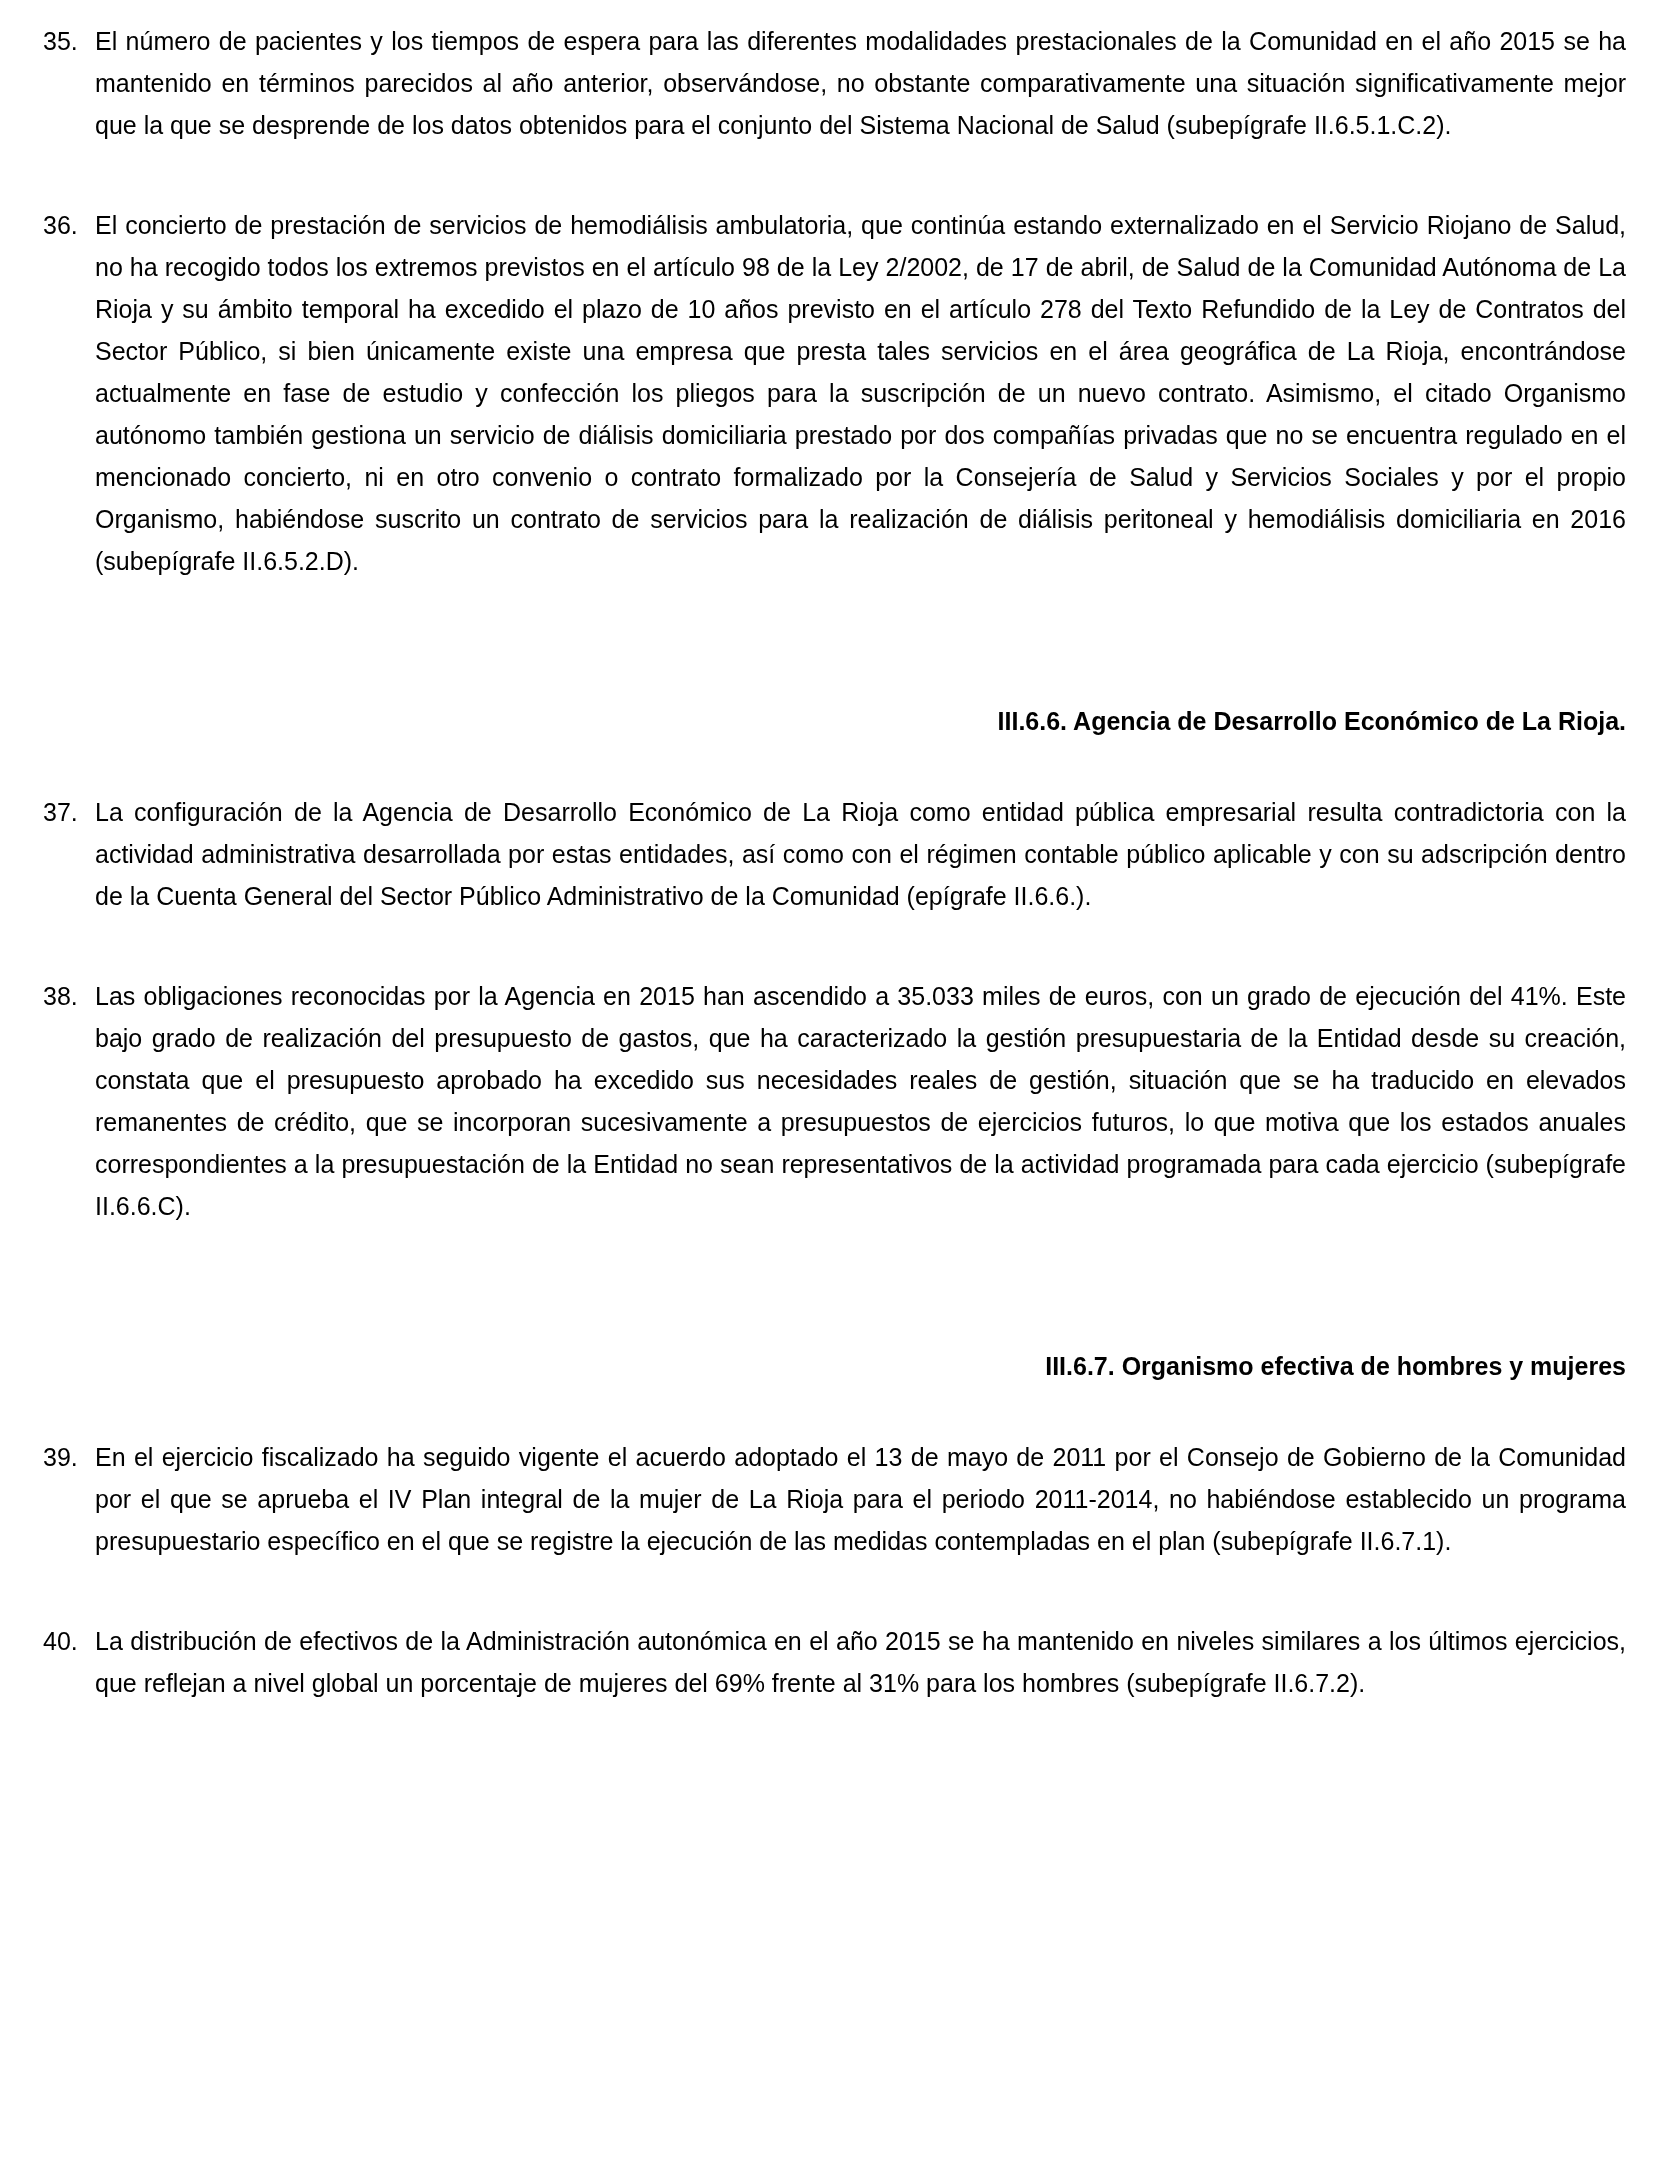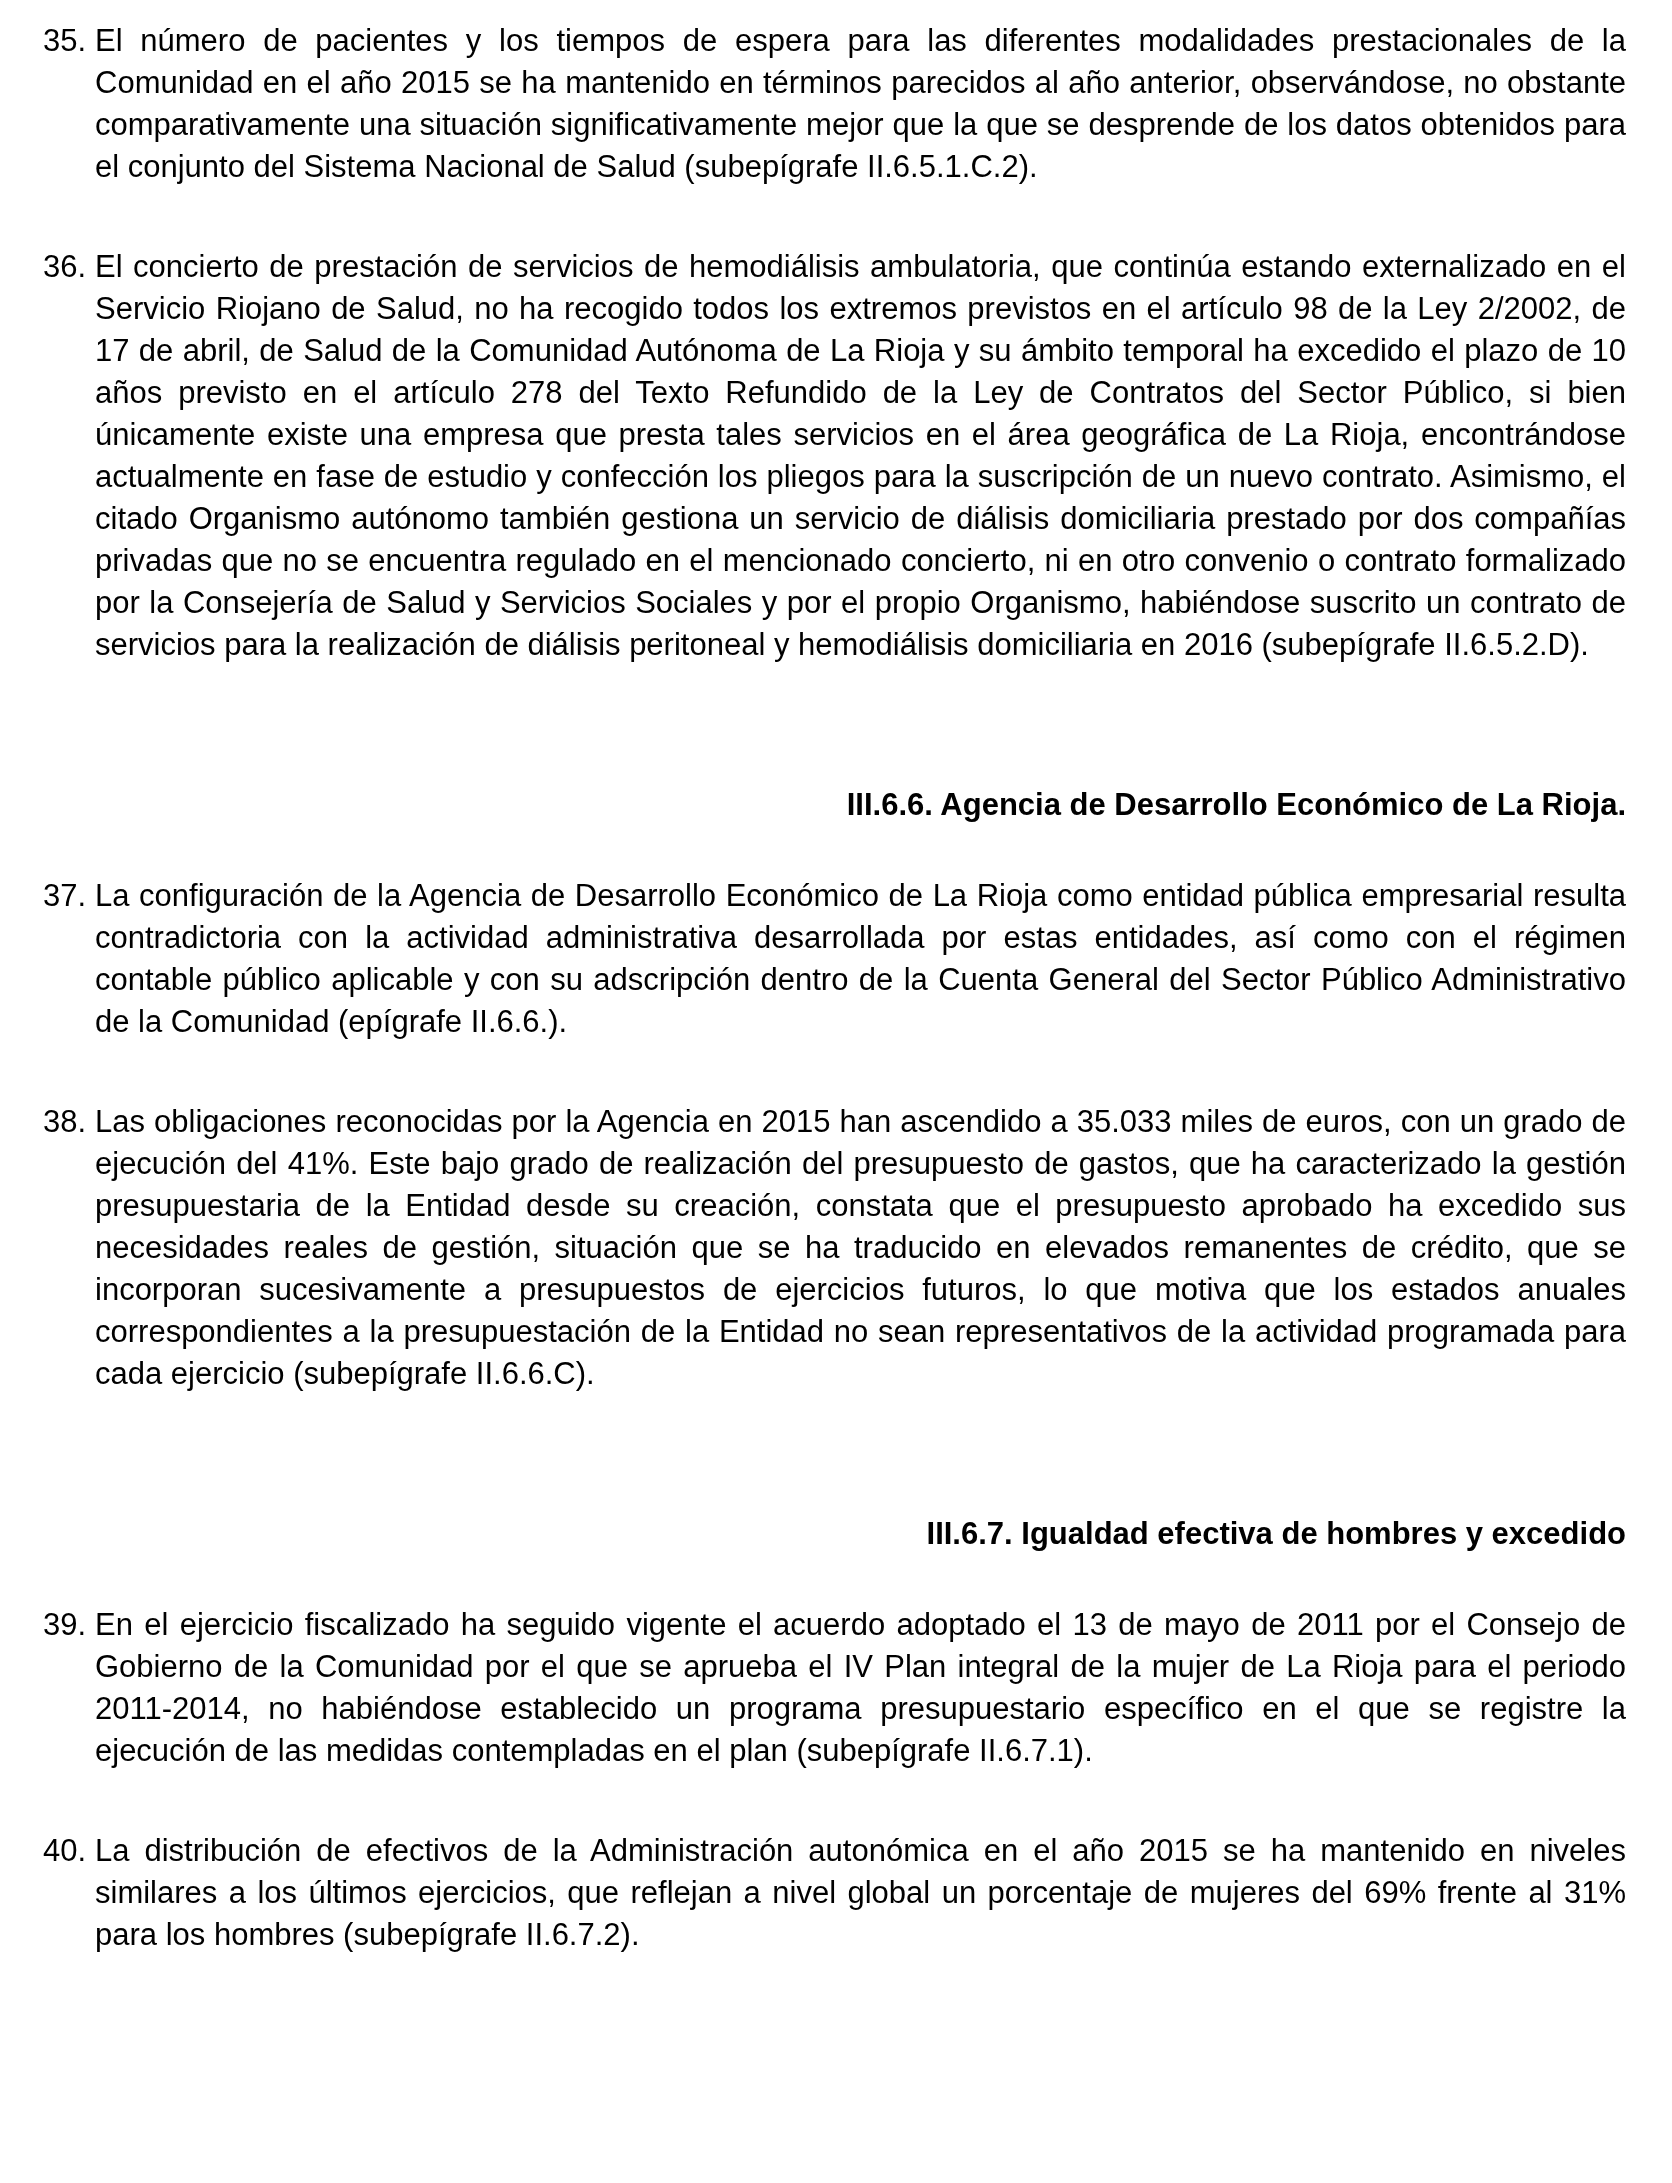--- a/index.html
+++ b/index.html
@@ -8,21 +8,21 @@
     background: #ffffff;
   }
   .page {
     position: relative;
     width: 1672px;
     height: 2183px;
     box-sizing: border-box;
     background: #ffffff;
     color: #000000;
     font-family: "Liberation Sans", sans-serif;
-    font-size: 31px;
+    font-size: 25px;
     line-height: 42px;
     padding: 20.4px 46px 31px 43px;
     overflow: hidden;
   }
   .para {
     position: relative;
     padding-left: 52px;
     text-align: justify;
     margin: 0 0 58px 0;
   }
@@ -60,21 +60,21 @@
 
   <div class="para">
     <span class="num">37.</span><span>La configuración de la Agencia de Desarrollo Económico de La Rioja como entidad pública empresarial resulta contradictoria con la actividad administrativa desarrollada por estas entidades, así como con el régimen contable público aplicable y con su adscripción dentro de la Cuenta General del Sector Público Administrativo de la Comunidad (epígrafe II.6.6.).</span>
   </div>
 
   <div class="para">
     <span class="num">38.</span><span>Las obligaciones reconocidas por la Agencia en 2015 han ascendido a 35.033 miles de euros, con un grado de ejecución del 41%. Este bajo grado de realización del presupuesto de gastos, que ha caracterizado la gestión presupuestaria de la Entidad desde su creación, constata que el presupuesto aprobado ha excedido sus necesidades reales de gestión, situación que se ha traducido en elevados remanentes de crédito, que se incorporan sucesivamente a presupuestos de ejercicios futuros, lo que motiva que los estados anuales correspondientes a la presupuestación de la Entidad no sean representativos de la actividad programada para cada ejercicio (subepígrafe II.6.6.C).</span>
   </div>
 
   <div class="heading">
-    <span class="heading-label">III.6.7. Igualdad efectiva de hombres y excedido</span>
+    <span class="heading-label">III.6.7. Organismo efectiva de hombres y mujeres</span>
   </div>
 
   <div class="para">
     <span class="num">39.</span><span>En el ejercicio fiscalizado ha seguido vigente el acuerdo adoptado el 13 de mayo de 2011 por el Consejo de Gobierno de la Comunidad por el que se aprueba el IV Plan integral de la mujer de La Rioja para el periodo 2011-2014, no habiéndose establecido un programa presupuestario específico en el que se registre la ejecución de las medidas contempladas en el plan (subepígrafe II.6.7.1).</span>
   </div>
 
   <div class="para">
     <span class="num">40.</span><span>La distribución de efectivos de la Administración autonómica en el año 2015 se ha mantenido en niveles similares a los últimos ejercicios, que reflejan a nivel global un porcentaje de mujeres del 69% frente al 31% para los hombres (subepígrafe II.6.7.2).</span>
   </div>
 

